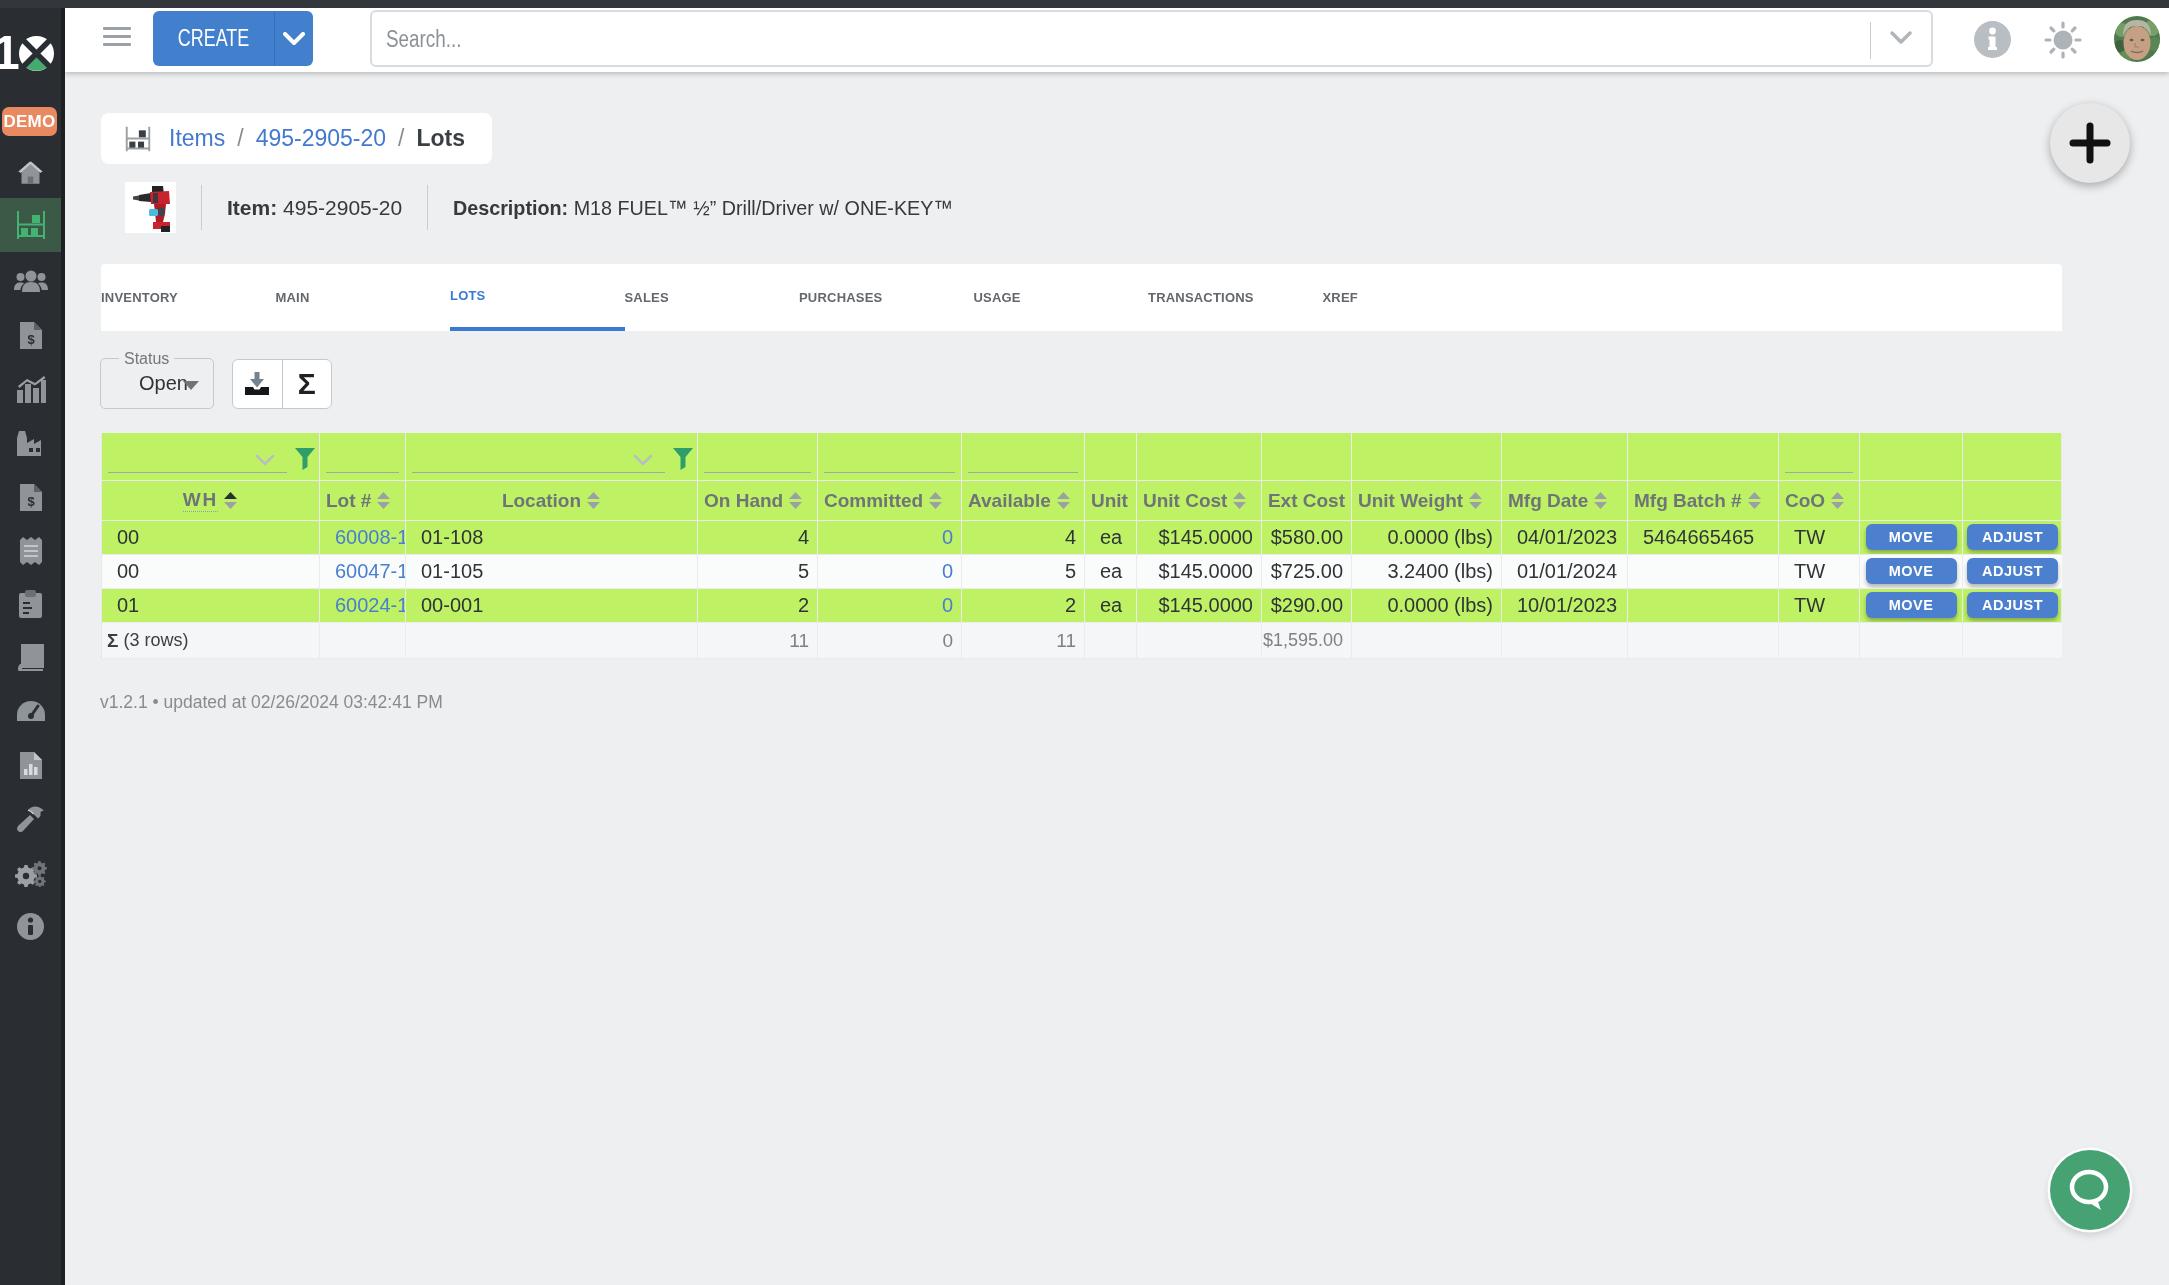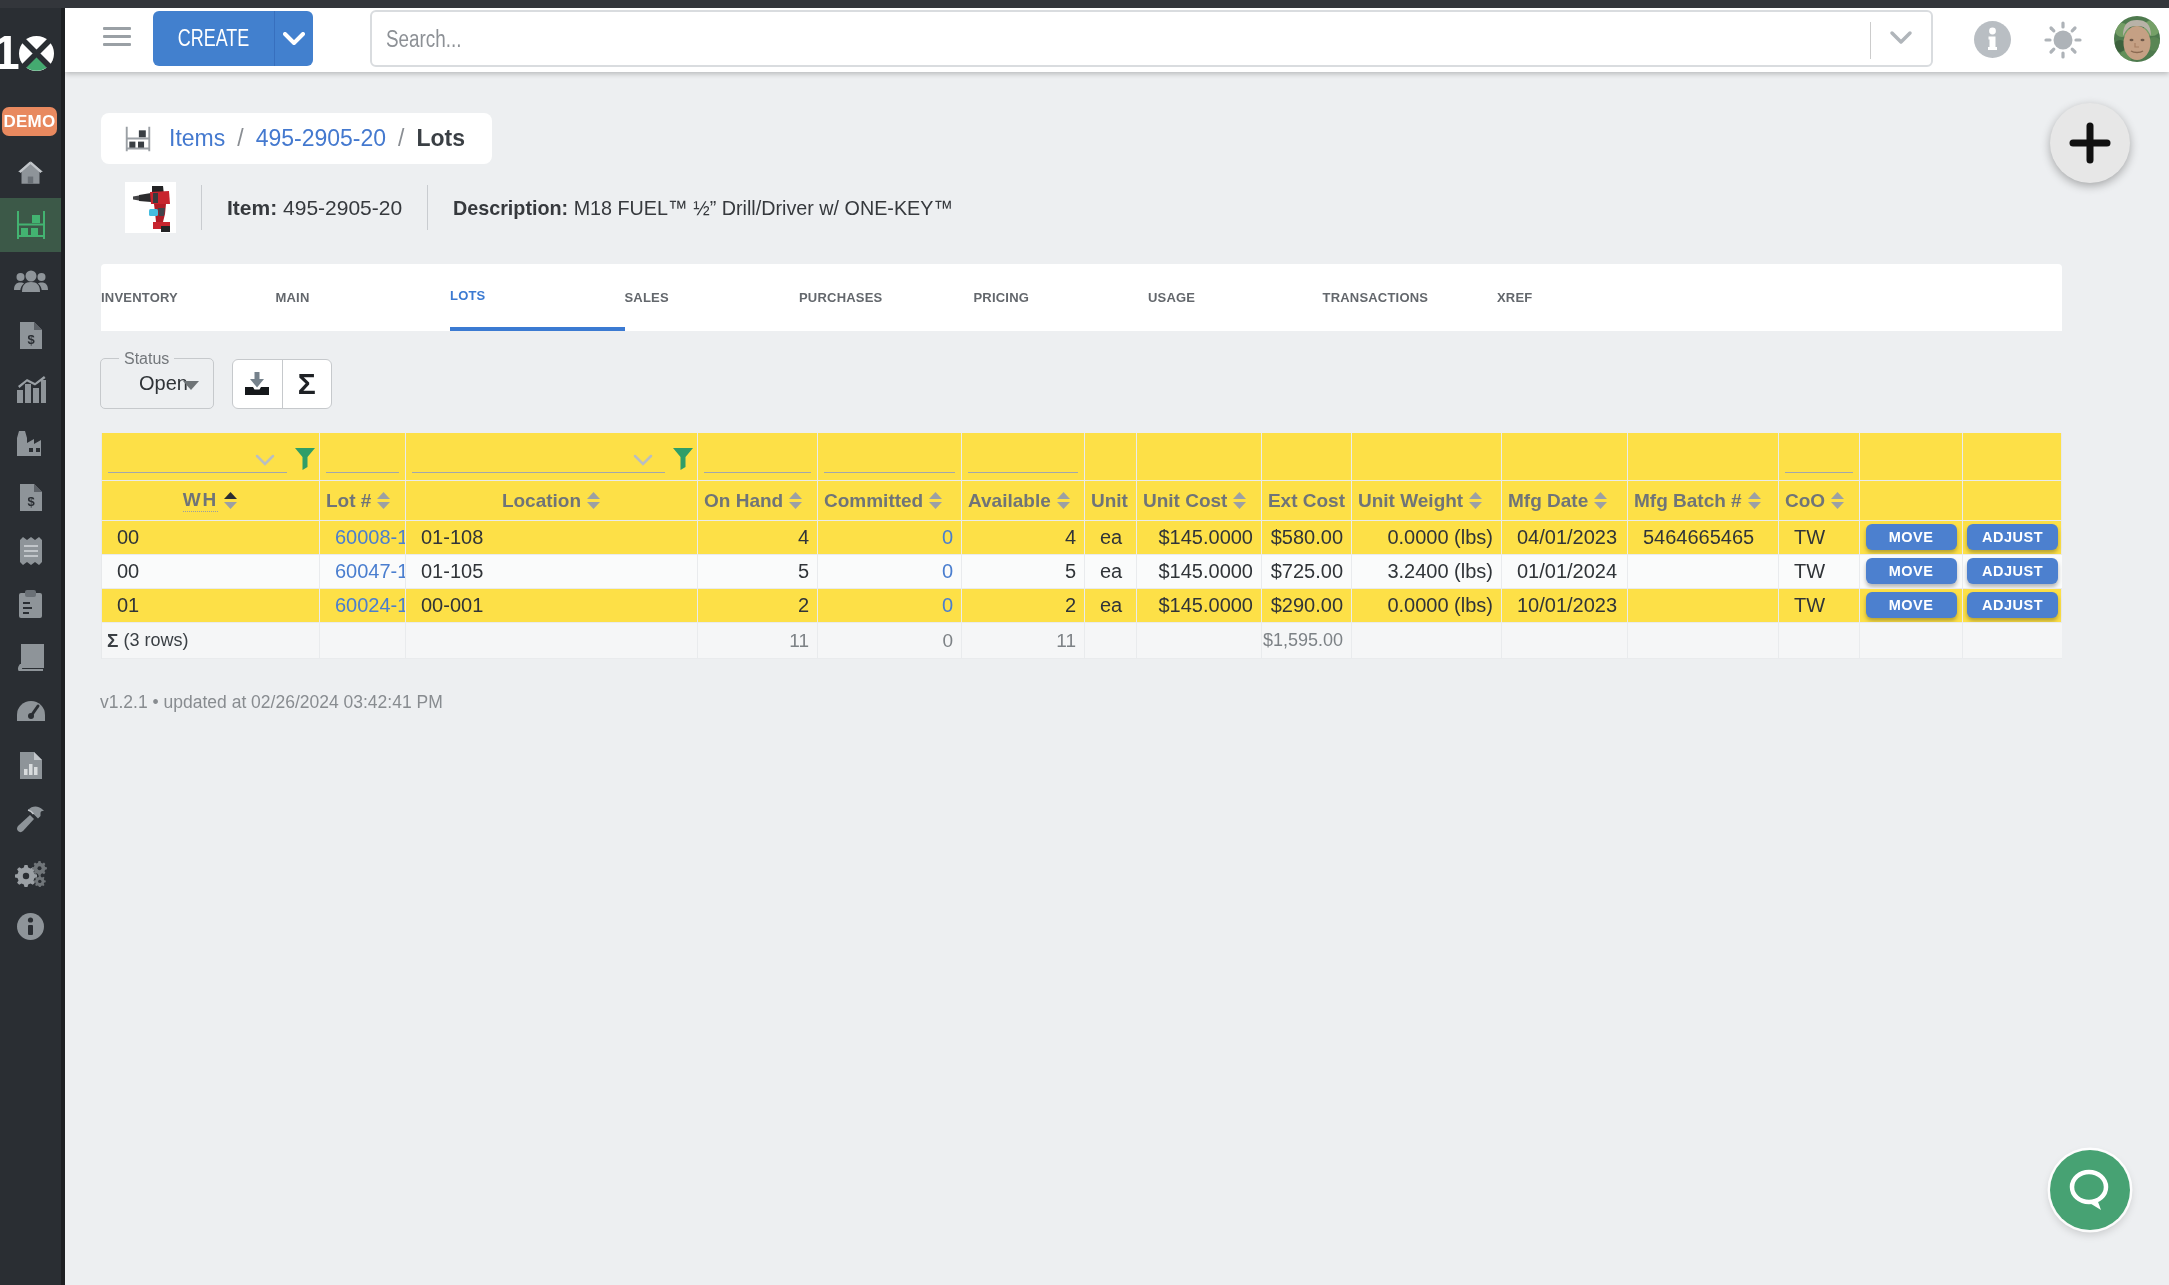--- a/index.html
+++ b/index.html
@@ -46,21 +46,21 @@
 
 #statusfs { position:absolute; left:35px; top:286px; width:114px; height:51px; border:1px solid #c6c9cc; border-radius:5px; }
 #statusfs .legend { position:absolute; left:18px; top:-9px; background:#edeff1; padding:0 5px; font-size:16px; color:#73777b; }
 #statusfs .val { position:absolute; left:38px; top:13px; font-size:20px; color:#303438; }
 #statusfs .tri { position:absolute; right:14px; top:22px; width:0; height:0; border-left:8px solid transparent; border-right:8px solid transparent; border-top:9px solid #6f7477; }
 #btngroup { position:absolute; left:167px; top:287px; width:100px; height:50px; background:#fff; border:1px solid #c6c9cc; border-radius:6px; display:flex; }
 #btngroup .b { width:49.5px; display:flex; align-items:center; justify-content:center; }
 #btngroup .sep { width:1px; background:#c6c9cc; }
 #btngroup .sigma { font-size:30px; font-weight:bold; color:#1e2125; }
 
-#tbl { position:absolute; left:36px; top:361px; width:1961px; background:#fde047; border-left:1px solid #e7e9eb; border-right:1px solid #e7e9eb; }
+#tbl { position:absolute; left:36px; top:361px; width:1961px; background:#bef264; border-left:1px solid #e7e9eb; border-right:1px solid #e7e9eb; }
 .trow { display:grid; grid-template-columns:218px 86px 292px 120px 144px 123px 52px 125px 90px 150px 126px 151px 81px 103px 99px; }
 .trow > div { border-right:1px solid #e9ebed; border-bottom:1px solid #e9ebed; overflow:hidden; white-space:nowrap; }
 .trow > div:last-child { border-right:none; }
 .frow > div { height:48px; position:relative; }
 .hrow > div { height:40px; display:flex; align-items:center; font-size:19px; font-weight:bold; color:#6f7478; padding:0 6px; gap:5px; }
 .drow > div { height:34px; display:flex; align-items:center; font-size:20px; color:#303438; padding:0 8px 0 15px; }
 .drow .num { justify-content:flex-end; }
 .drow a { color:#4a7ecf; text-decoration:none; }
 .srow > div { height:36px; display:flex; align-items:center; font-size:19px; color:#7d8286; padding:0 8px 0 5px; background:#f5f6f7; }
 .srow .num { justify-content:flex-end; }
@@ -322,21 +322,20 @@
     <span><b>Item:</b> 495-2905-20</span>
     <div class="vdiv"></div>
     <span style="transform:scaleX(0.94);transform-origin:left;display:inline-block;"><b>Description:</b> M18 FUEL™ ½” Drill/Driver w/ ONE-KEY™</span>
   </div>
   <div id="tabbar">
     <div class="tab">INVENTORY</div>
     <div class="tab">MAIN</div>
     <div class="tab active">LOTS</div>
     <div class="tab">SALES</div>
     <div class="tab">PURCHASES</div>
-    <div class="tab">PRICING</div>
     <div class="tab">USAGE</div>
     <div class="tab">TRANSACTIONS</div>
     <div class="tab">XREF</div>
   </div>
   <div id="statusfs">
     <div class="legend">Status</div>
     <div class="val">Open</div>
     <div class="tri"></div>
   </div>
   <div id="btngroup">

